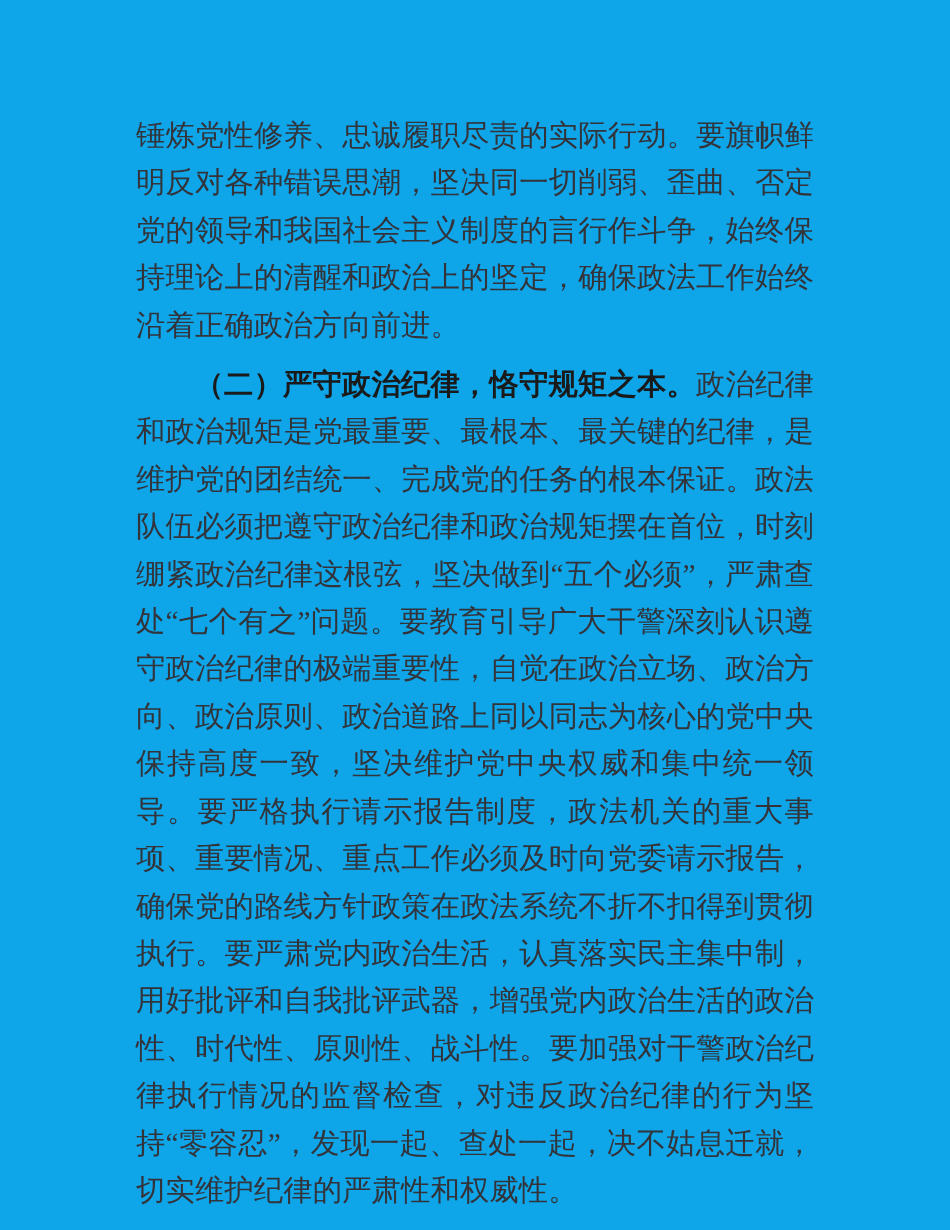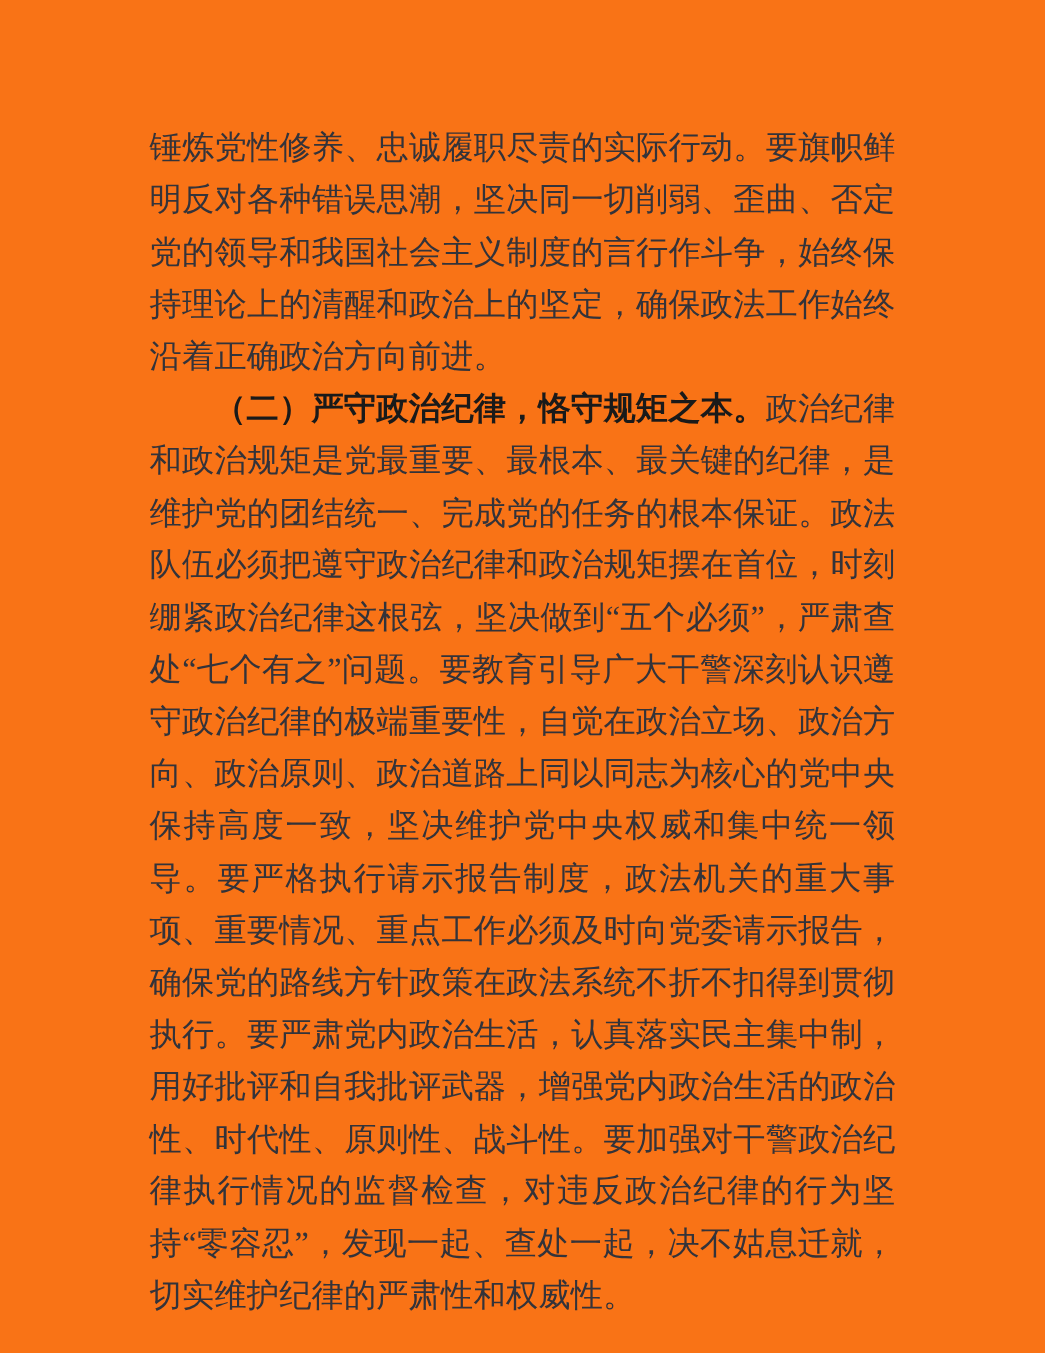--- a/index.html
+++ b/index.html
@@ -5,21 +5,21 @@
 <style>
   html, body {
     margin: 0;
     padding: 0;
     background: #ffffff;
   }
   .page {
     position: relative;
     width: 950px;
     height: 1230px;
-    background: #f97316;
+    background: #0ea5e9;
     overflow: hidden;
     box-sizing: border-box;
   }
   .text-column {
     position: absolute;
     left: 136px;
     top: 112px;
     width: 678px;
   }
   .para {
@@ -28,21 +28,21 @@
     font-size: 29.3px;
     line-height: 47.4px;
     color: #2b2b2b;
     text-align: justify;
     text-justify: inter-ideograph;
     letter-spacing: 0.15px;
     font-weight: 400;
     -webkit-font-smoothing: antialiased;
   }
   .para + .para {
-    margin-top: 0;
+    margin-top: 12px;
   }
   .para.indent {
     text-indent: 58.6px;
   }
   .heading-run {
     font-weight: 700;
     color: #1a1a1a;
     letter-spacing: 0.15px;
   }
   

